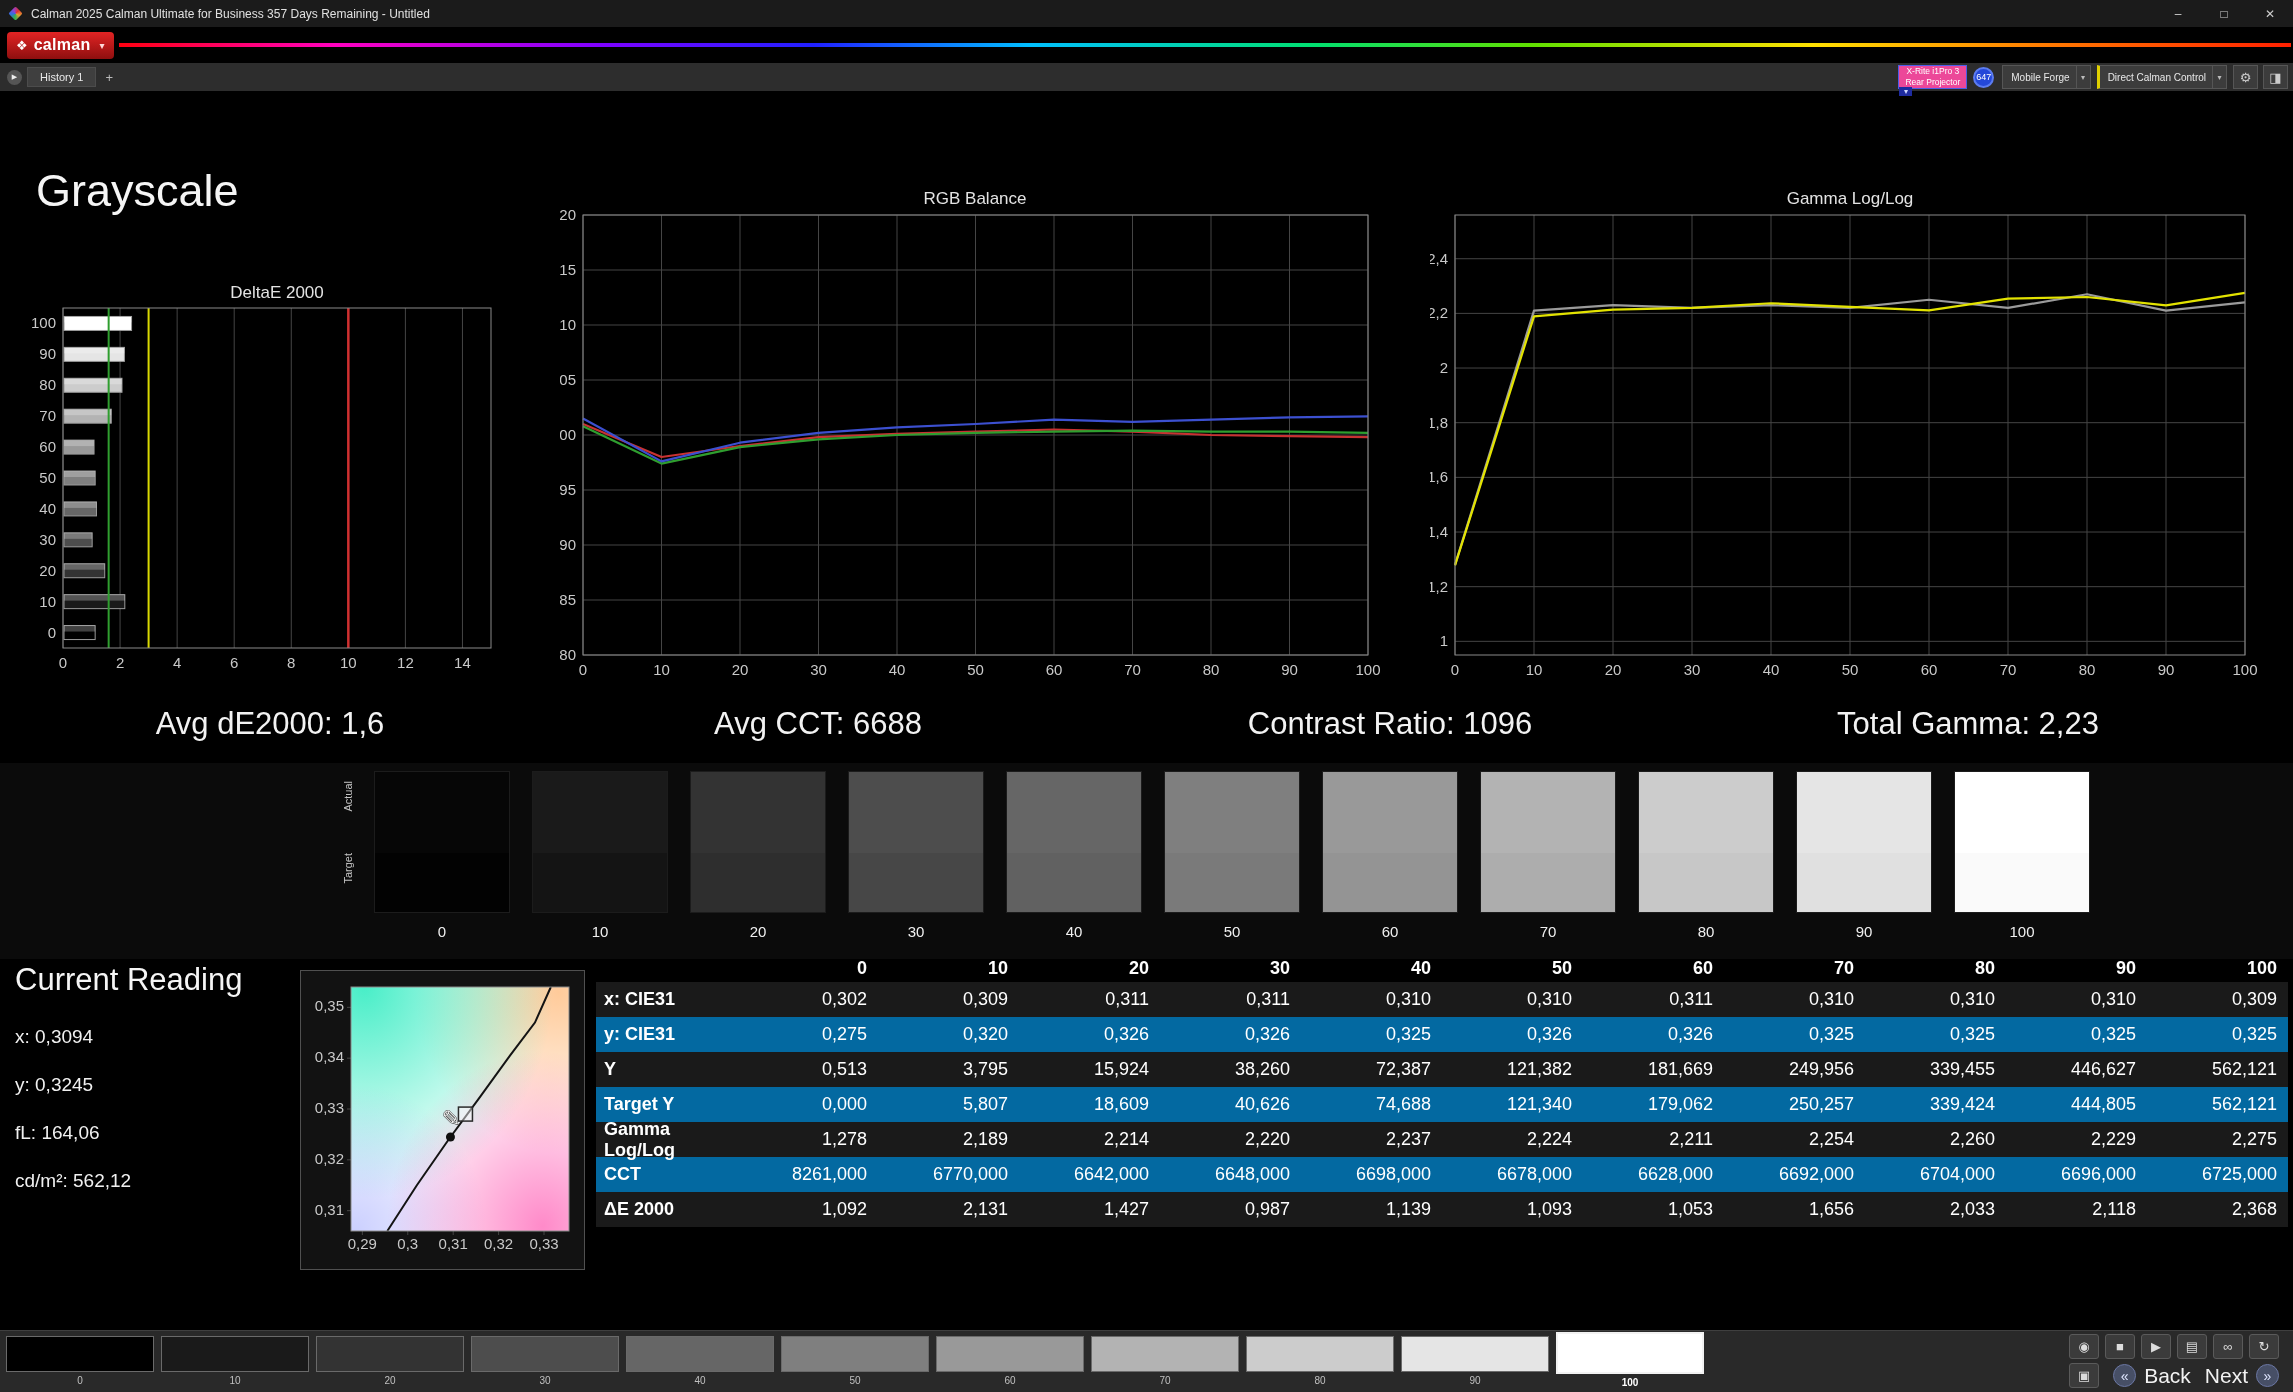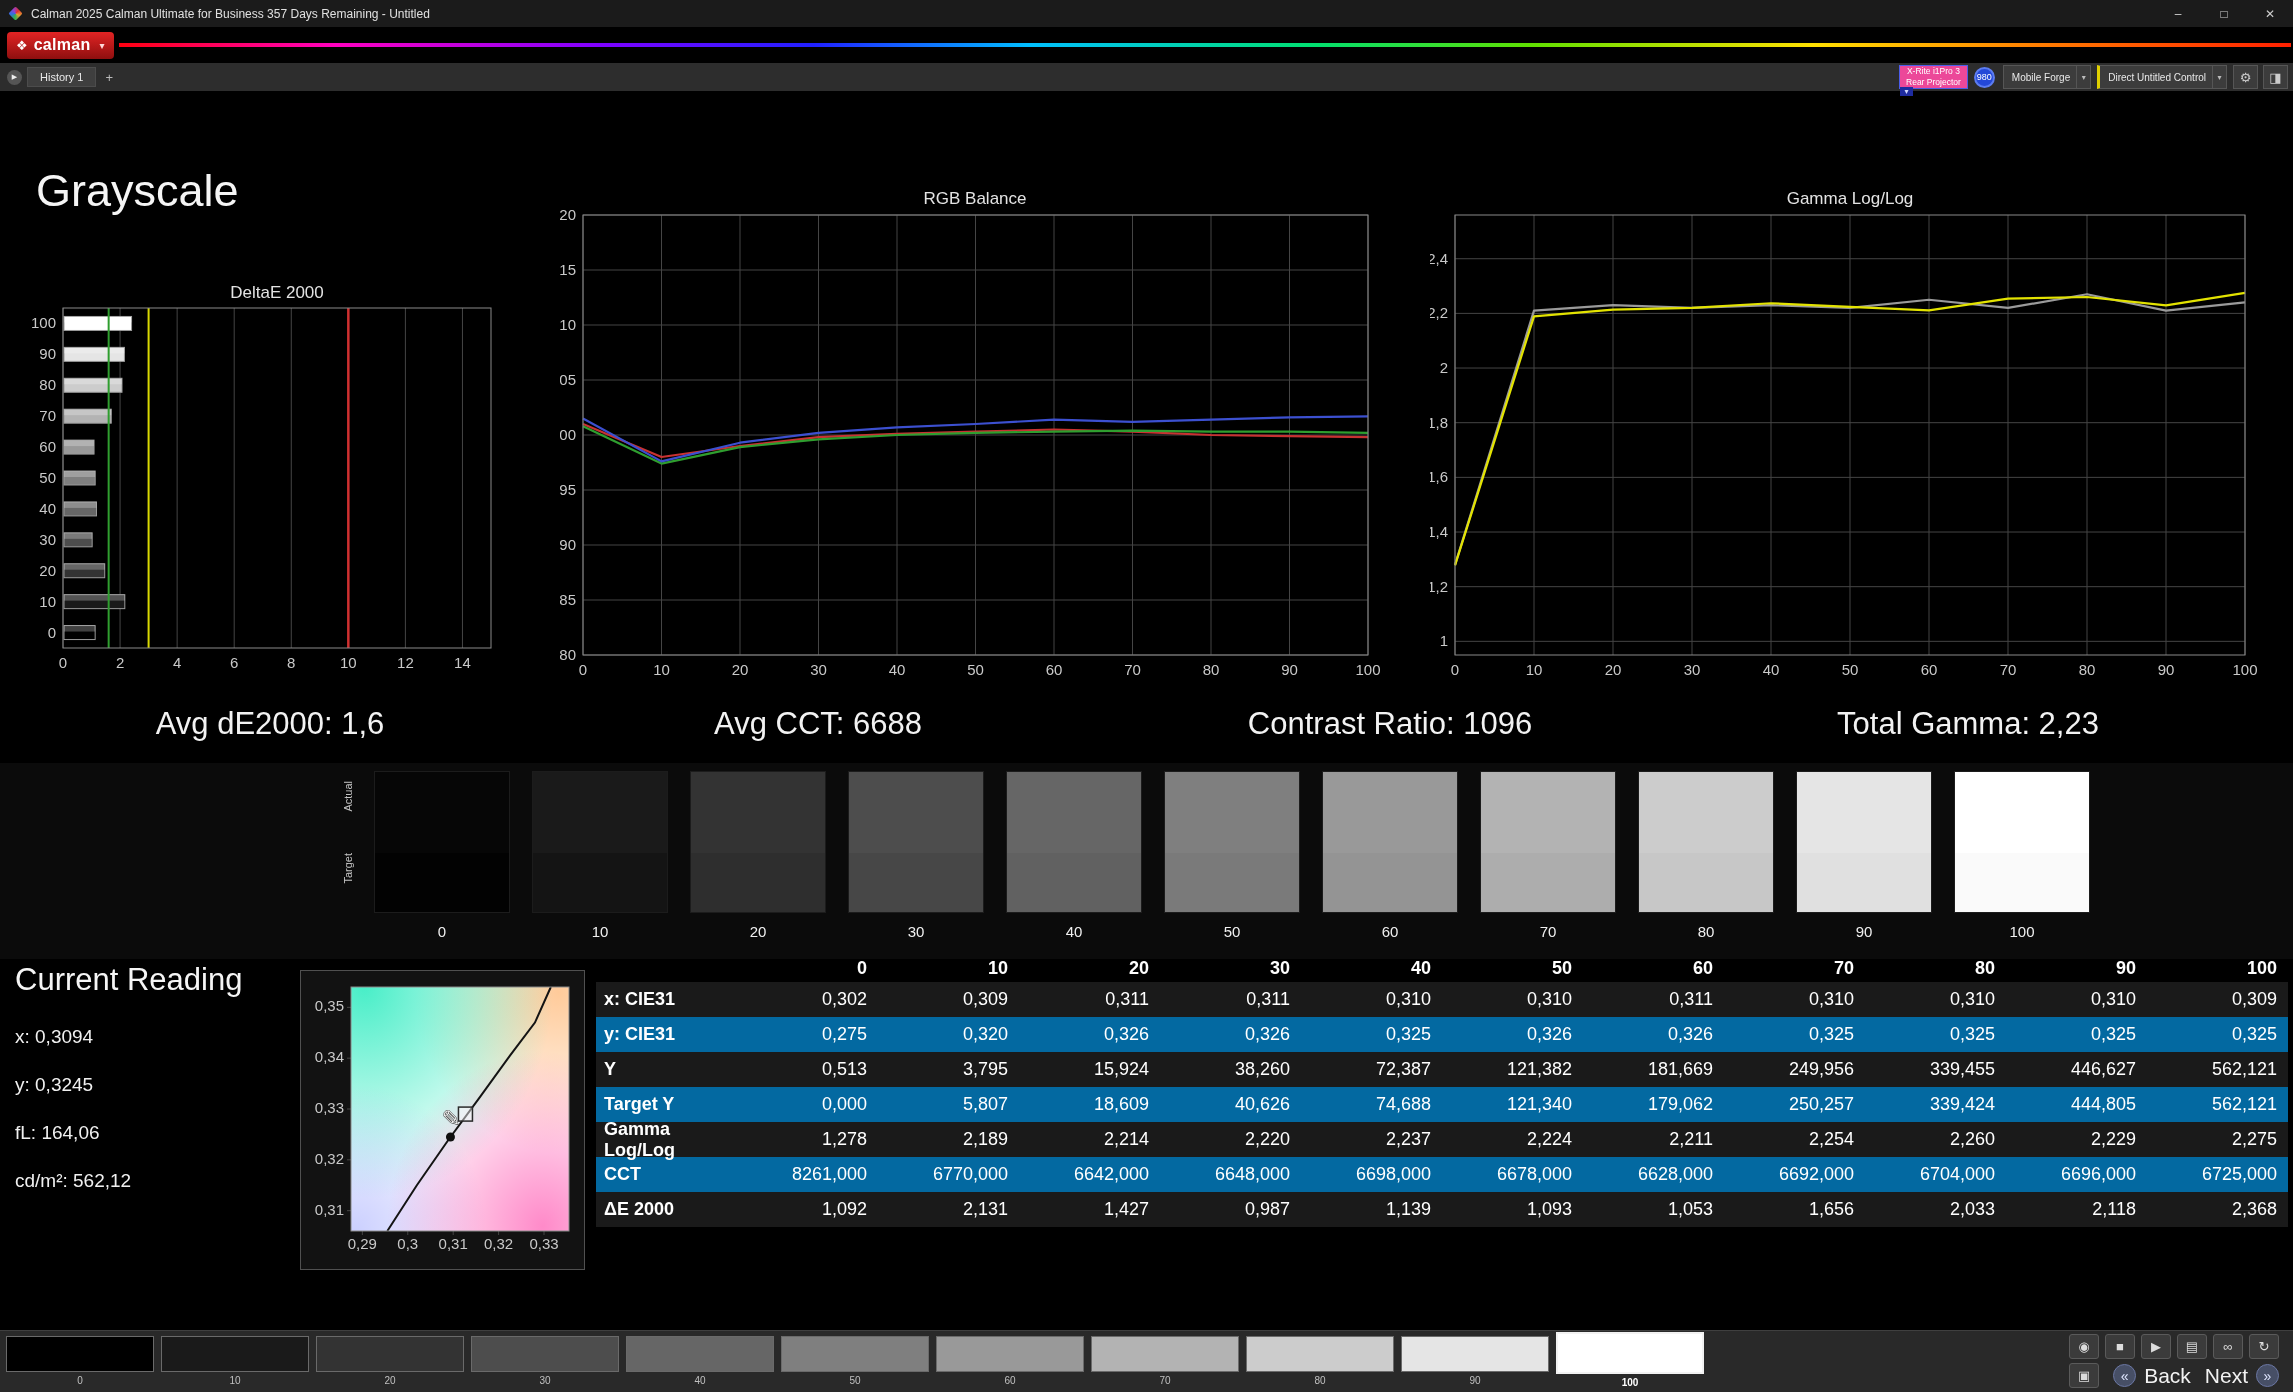--- a/index.html
+++ b/index.html
@@ -134,27 +134,27 @@
       </div>
     <div class="tab-add">+</div>
     <div class="tb-spacer"></div>
     <div class="meter-btn">
       <div class="meter-lines">
         <span>X-Rite i1Pro 3</span>
         <span>Rear Projector</span>
       </div>
       <span class="meter-caret">▾</span>
     </div>
-    <div class="badge">980</div>
+    <div class="badge">647</div>
     <div class="dd-btn">
       <span>Mobile Forge</span>
       <span class="dd-caret">▾</span>
     </div>
     <div class="dd-btn display">
-      <span>Direct Untitled Control</span>
+      <span>Direct Calman Control</span>
       <span class="dd-caret">▾</span>
     </div>
     <div class="icon-btn">⚙</div>
     <div class="icon-btn">◨</div>
   </div>
 
   <div id="page-title">Grayscale</div>
 
   <div class="chart" id="chart-deltae">
     <svg id="svg-deltae" width="480" height="400">

